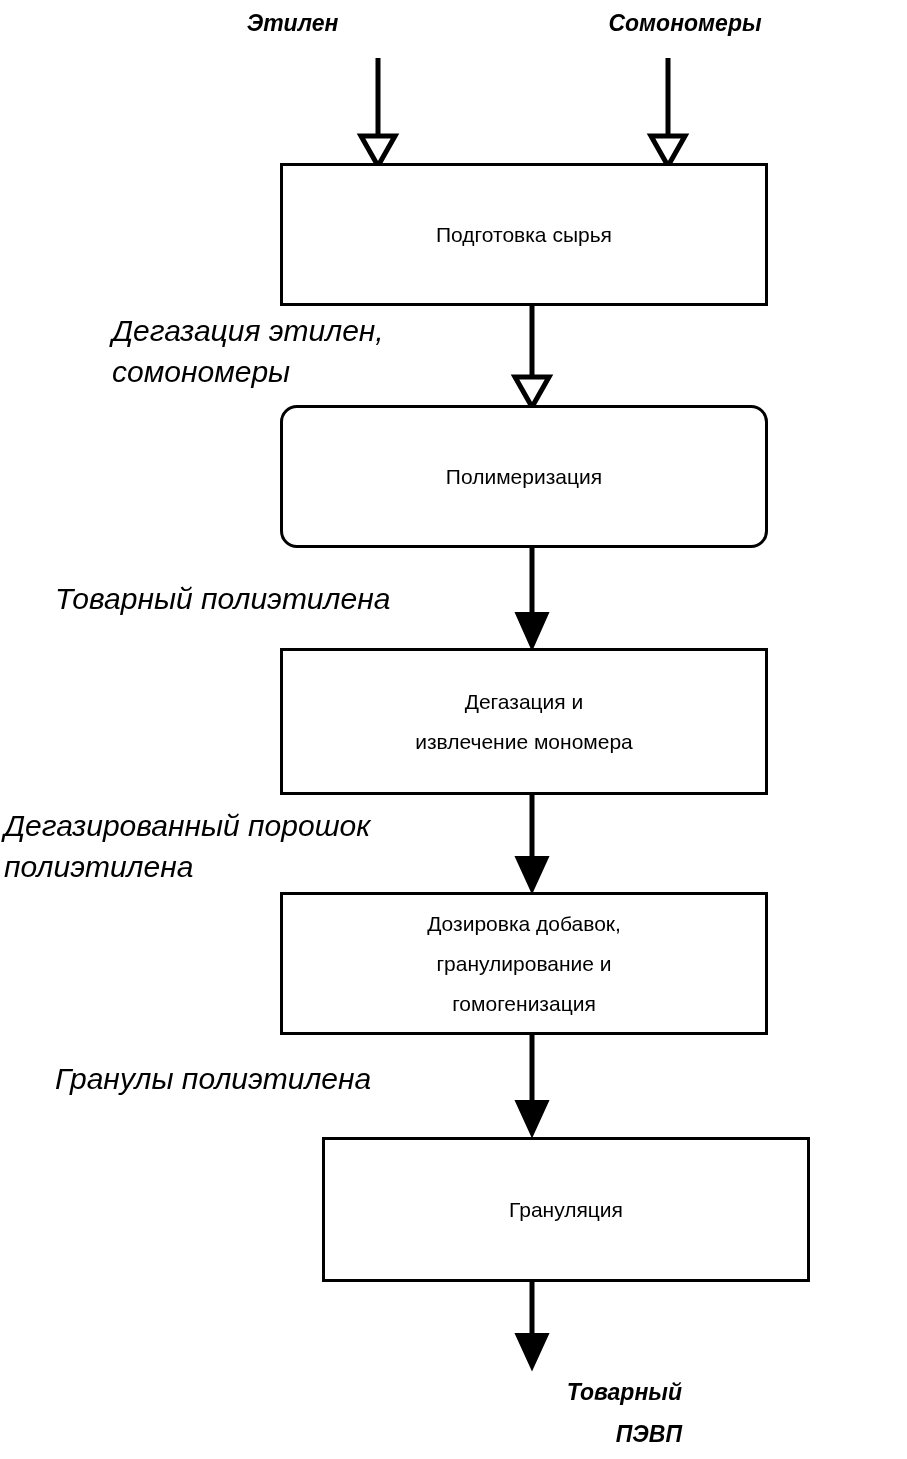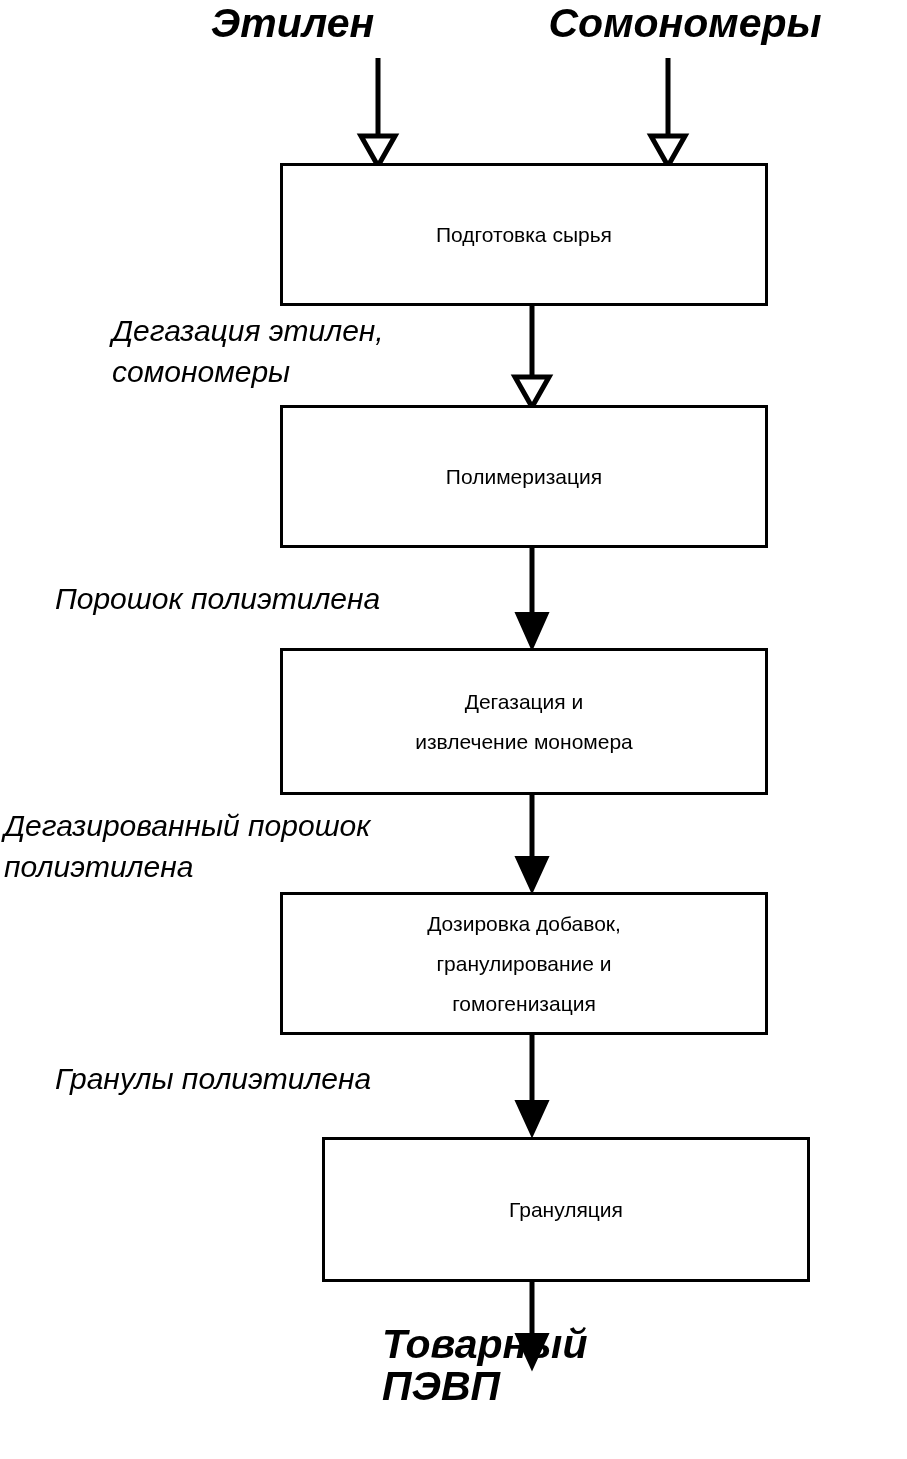--- a/index.html
+++ b/index.html
@@ -14,21 +14,21 @@
     background: #ffffff;
     font-family: "Liberation Sans", sans-serif;
     overflow: hidden;
   }
 
   
   .terminal {
     position: absolute;
     font-weight: bold;
     font-style: italic;
-    font-size: 41px;
+    font-size: 23px;
     line-height: 42px;
     color: #000000;
     white-space: pre-line;
     text-align: center;
   }
 
   
   .node {
     position: absolute;
     box-sizing: border-box;
@@ -97,25 +97,25 @@
   <div class="edge-label" style="left:112px; top:310px; width:400px;">Дегазация этилен,
 сомономеры</div>
 
   <div class="connector" style="left:509px; top:303px;">
     <svg width="46" height="108" viewBox="0 0 46 108">
       <line x1="23" y1="0" x2="23" y2="76" stroke="#000" stroke-width="5"></line>
       <polygon points="6,74 40,74 23,104" fill="#ffffff" stroke="#000" stroke-width="5" stroke-linejoin="miter"></polygon>
     </svg>
   </div>
 
-  <div class="node" style="left:280px; top:405px; width:488px; height:143px;">
+  <div class="node" style="left:280px; top:405px; width:488px; height:143px;border-radius:17px;">
     <span class="node-label">Полимеризация</span>
   </div>
 
-  <div class="edge-label" style="left:55px; top:578px; width:460px;">Порошок полиэтилена</div>
+  <div class="edge-label" style="left:55px; top:578px; width:460px;">Товарный полиэтилена</div>
 
   <div class="connector" style="left:509px; top:545px;">
     <svg width="46" height="108" viewBox="0 0 46 108">
       <line x1="23" y1="0" x2="23" y2="70" stroke="#000" stroke-width="5"></line>
       <polygon points="7,68 39,68 23,104" fill="#000000" stroke="#000" stroke-width="2" stroke-linejoin="miter"></polygon>
     </svg>
   </div>
 
   <div class="node" style="left:280px; top:648px; width:488px; height:147px;">
     <span class="node-label">Дегазация и
@@ -151,16 +151,16 @@
     <span class="node-label">Грануляция</span>
   </div>
 
   <div class="connector" style="left:509px; top:1280px;">
     <svg width="46" height="92" viewBox="0 0 46 92">
       <line x1="23" y1="0" x2="23" y2="56" stroke="#000" stroke-width="5"></line>
       <polygon points="7,54 39,54 23,89" fill="#000000" stroke="#000" stroke-width="2" stroke-linejoin="miter"></polygon>
     </svg>
   </div>
 
-  <div class="terminal" style="left:382px; top:1323px; width:300px; text-align:left;">Товарный
+  <div class="terminal" style="left:382px; top:1371px; width:300px; text-align:right;">Товарный
 ПЭВП</div>
 
 </div>
 
 </body></html>

